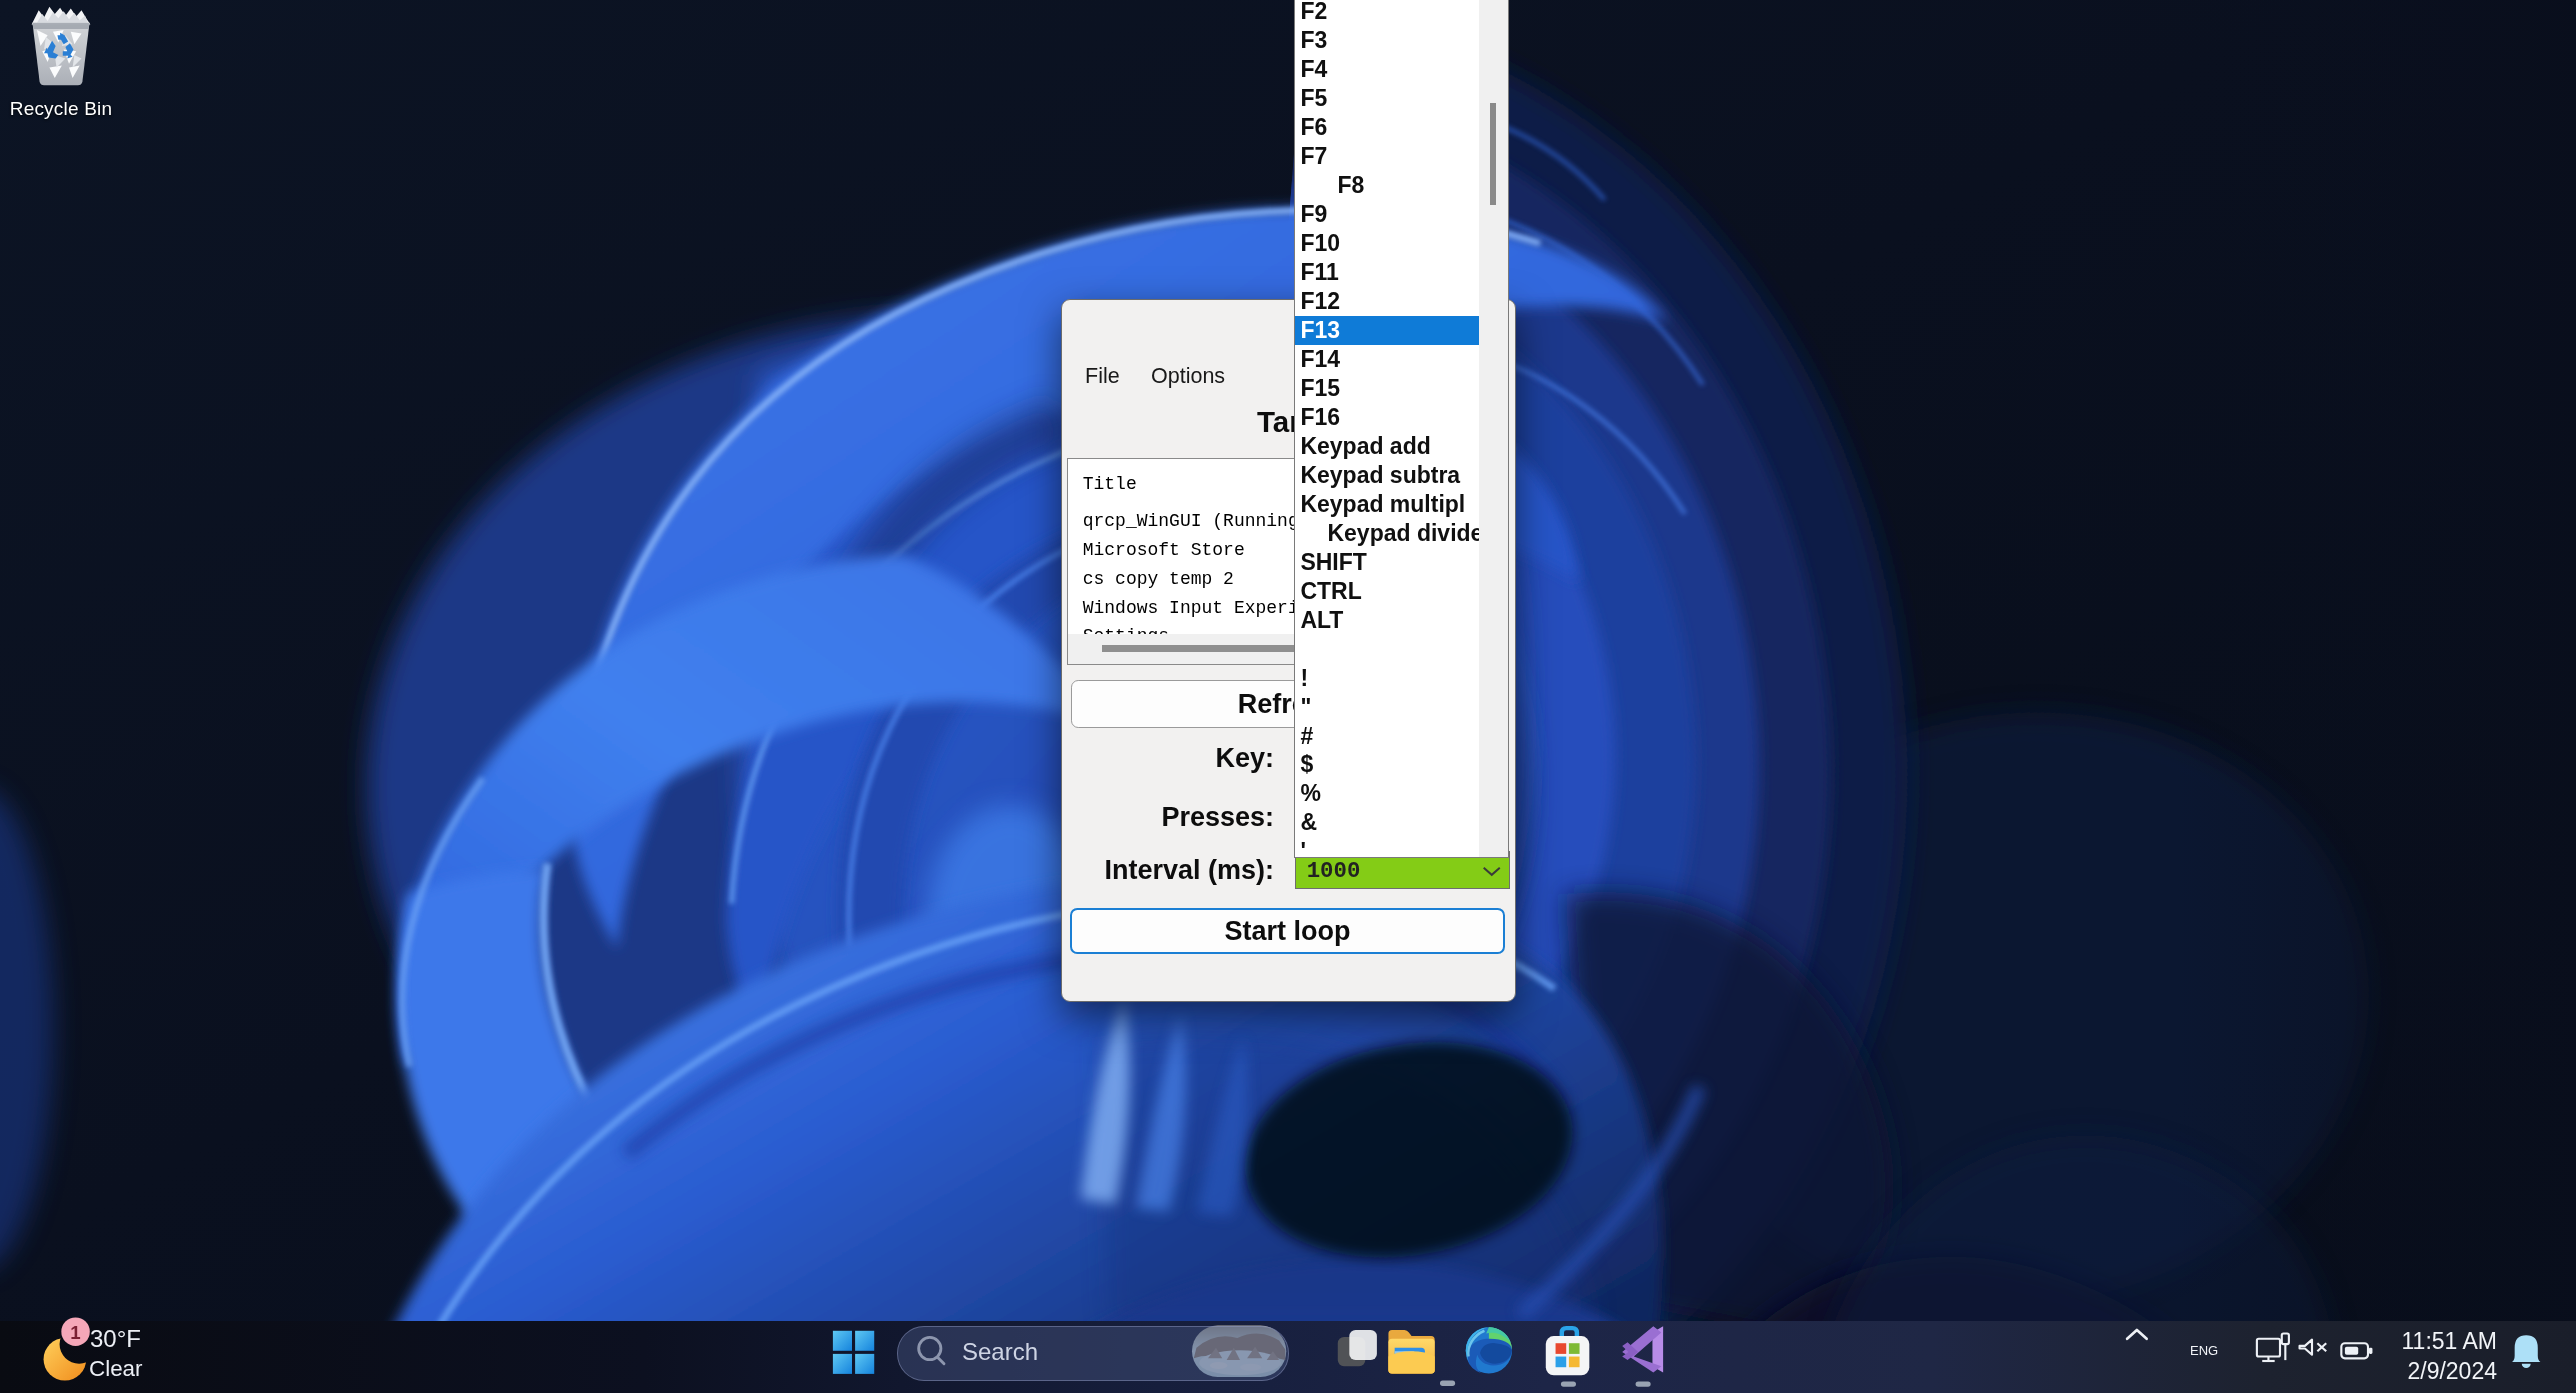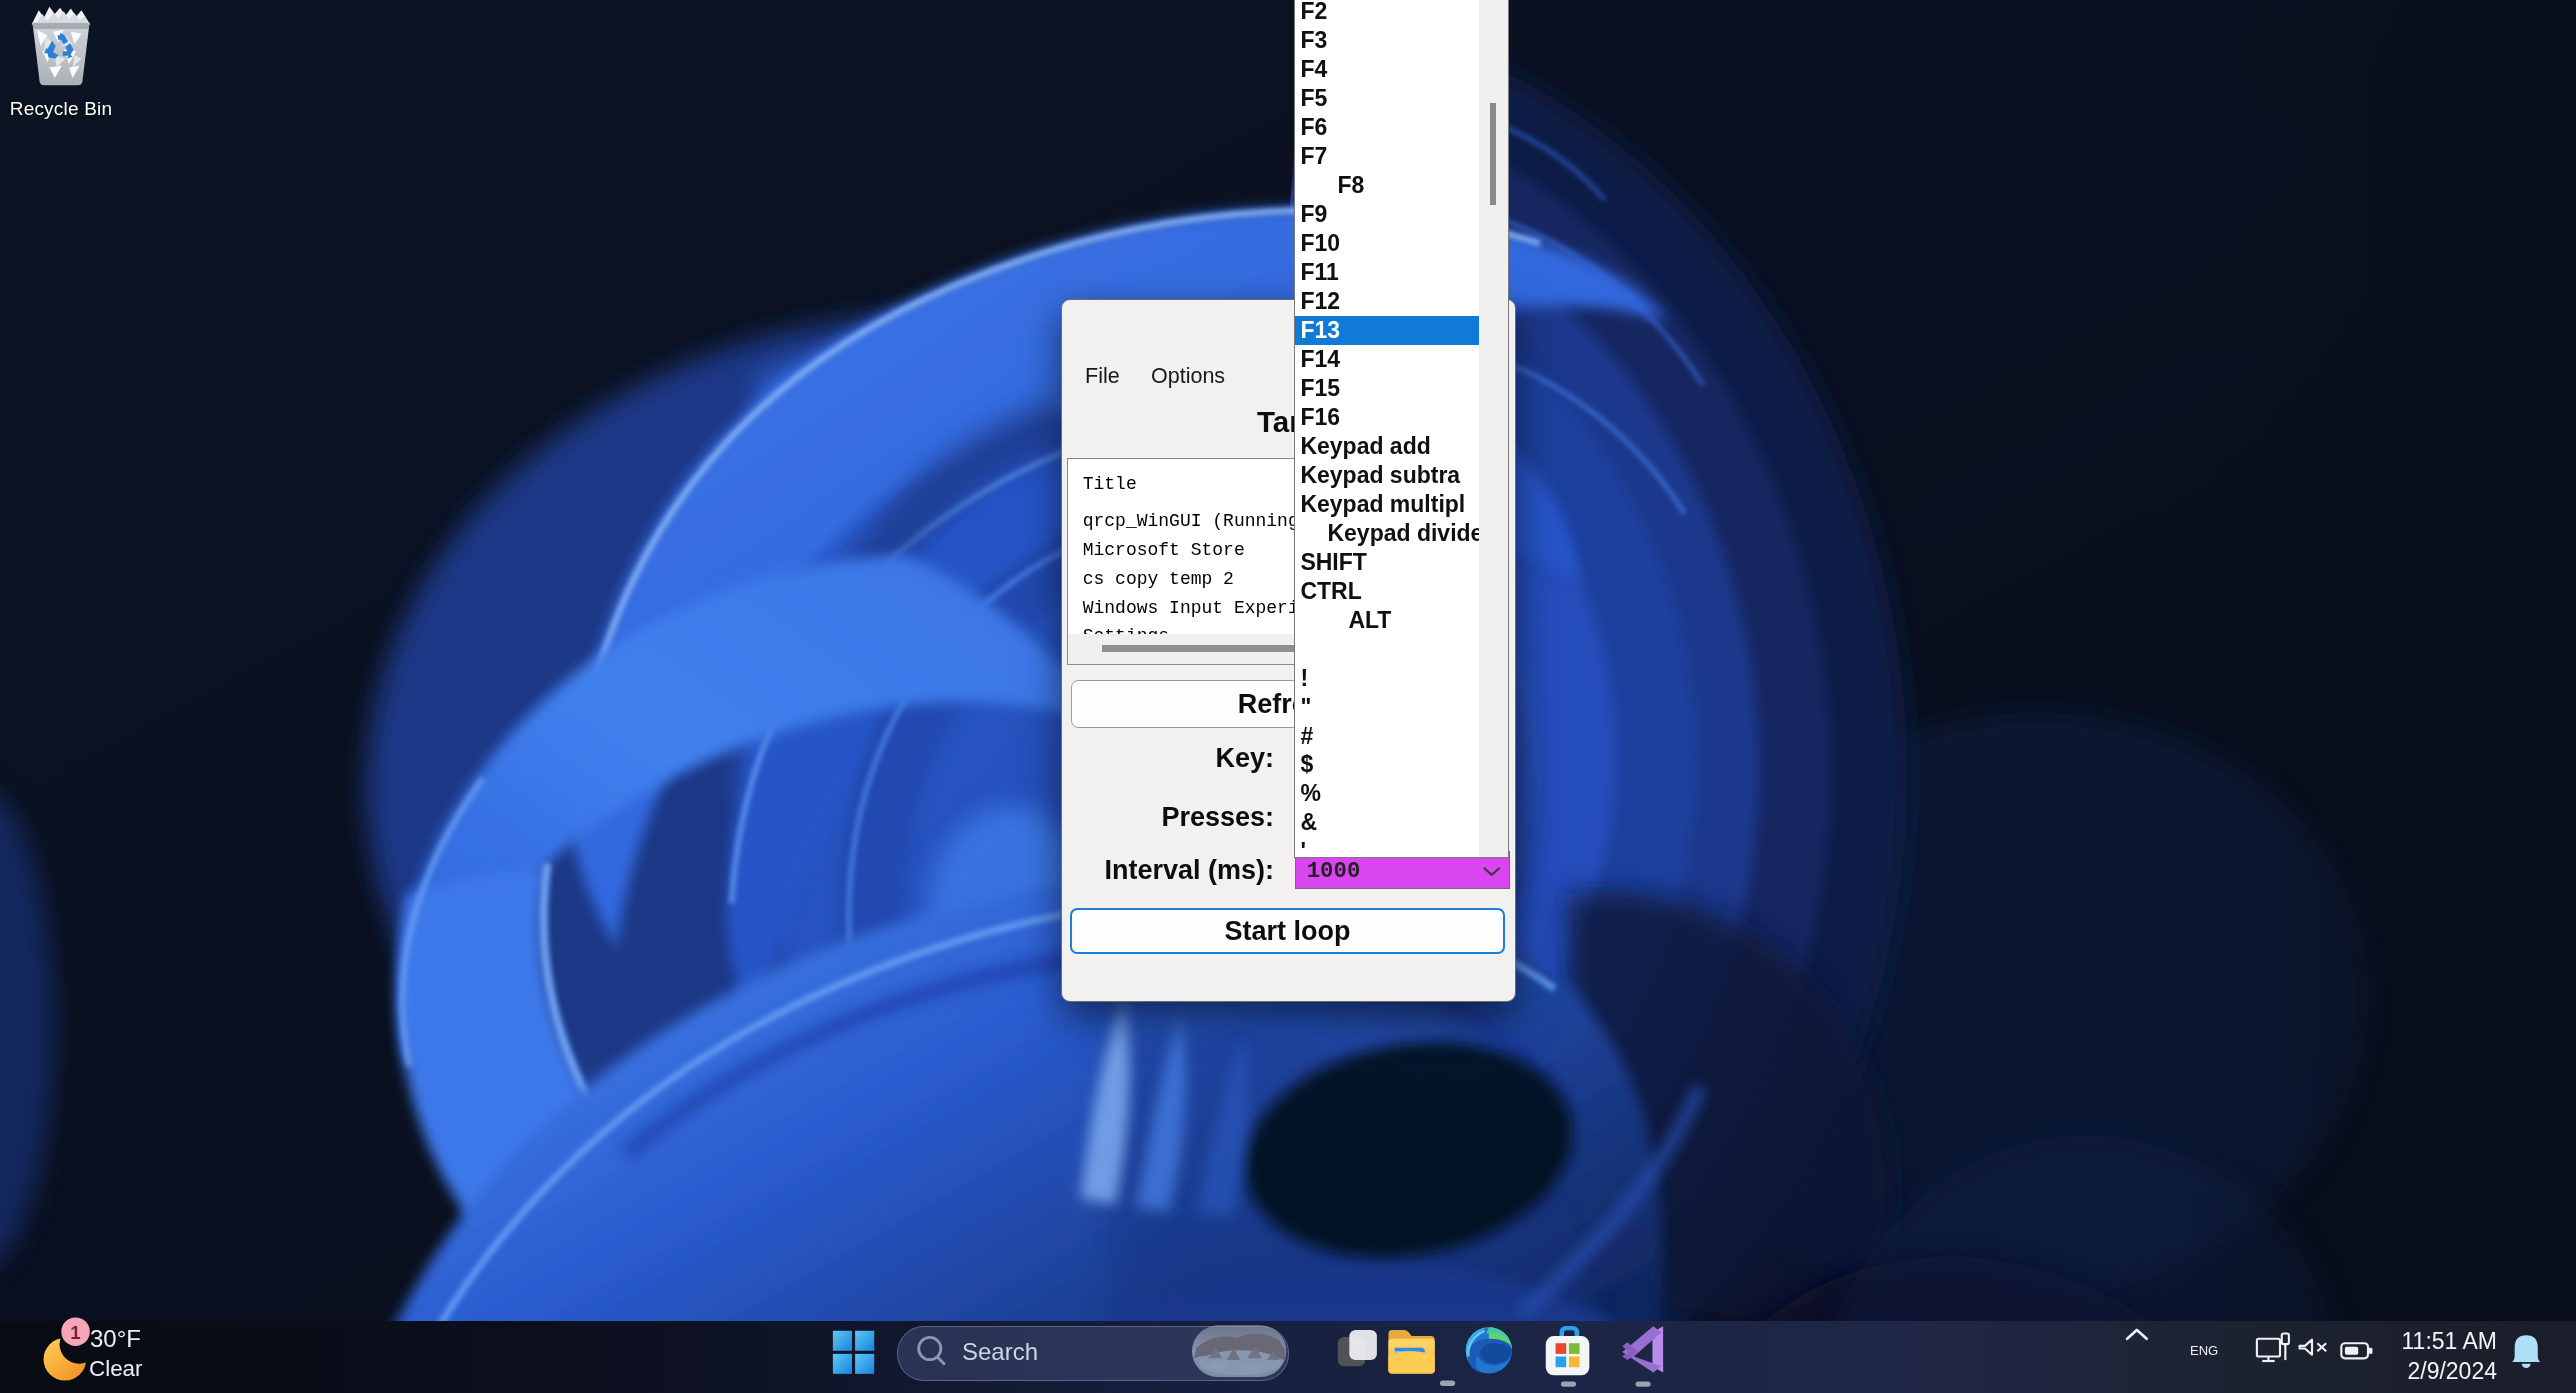--- a/index.html
+++ b/index.html
@@ -22,21 +22,21 @@
       border:0.9px solid #8a8a8a;overflow:hidden;font-family:"Liberation Mono",monospace;font-size:18px;color:#000;}
   #lbox .r{position:absolute;left:14.3px;white-space:pre;}
   #lbox .hsb{position:absolute;left:0;bottom:0;width:100%;height:30px;background:#f0f0f0;}
   #lbox .hth{position:absolute;left:34px;bottom:11.6px;width:390px;height:7.2px;background:#8f8f8f;}
   #btnRefresh{position:absolute;left:9px;top:380px;width:432px;height:46px;background:#fdfdfd;
       border:1.3px solid #9a9a9a;border-radius:7.2px;text-align:center;font-size:27px;font-weight:bold;line-height:46px;color:#0d0d0d;}
   .flbl{position:absolute;font-weight:bold;font-size:27px;line-height:27px;right:241px;color:#0d0d0d;}
   #lKey{top:445px;}
   #lPresses{top:504px;}
   #lInterval{top:557px;}
-  #combo{position:absolute;left:233px;top:551px;width:215px;height:38px;background:#d946ef;border:0.9px solid #6e6e6e;box-sizing:border-box;}
+  #combo{position:absolute;left:233px;top:551px;width:215px;height:38px;background:#84cc16;border:0.9px solid #6e6e6e;box-sizing:border-box;}
   #combo .val{position:absolute;left:10.7px;top:6.3px;font-family:"Liberation Mono",monospace;font-size:22.4px;font-weight:bold;color:#222;}
   #btnStart{position:absolute;left:8px;top:608px;width:431px;height:42px;background:#fdfdfd;
       border:2.2px solid #1b7fd4;border-radius:7.2px;text-align:center;font-size:27px;font-weight:bold;line-height:42px;color:#0d0d0d;}
   #status{position:absolute;left:0;top:664px;width:100%;height:38px;border-top:0.9px solid #d9d9d9;font-size:21.5px;color:#0d0d0d;}
   #status .in{position:absolute;left:9.8px;top:9.8px;line-height:22.4px;}
   
   #drop{position:absolute;left:1294px;top:-3.6px;width:215px;height:862px;background:#fff;
       border:0.9px solid #7a7a7a;z-index:20;box-sizing:border-box;overflow:hidden;}
   #drop .items{position:absolute;left:0;top:0;width:184px;}
   #drop .it{position:absolute;left:0;width:183px;height:29px;font-size:23px;font-weight:bold;color:#101010;
@@ -235,21 +235,21 @@
 <div class="it sel" style="top:319px;line-height:29px;">F13</div>
 <div class="it" style="top:348px;line-height:29px;">F14</div>
 <div class="it" style="top:377px;line-height:29px;">F15</div>
 <div class="it" style="top:406px;line-height:29px;">F16</div>
 <div class="it" style="top:435px;line-height:29px;">Keypad add</div>
 <div class="it" style="top:464px;line-height:29px;">Keypad subtra</div>
 <div class="it" style="top:493px;line-height:29px;">Keypad multipl</div>
 <div class="it" style="top:522px;line-height:29px;text-align:right;">Keypad divide</div>
 <div class="it" style="top:551px;line-height:29px;">SHIFT</div>
 <div class="it" style="top:580px;line-height:29px;">CTRL</div>
-<div class="it" style="top:609px;line-height:29px;margin-left:48px;">ALT</div>
+<div class="it" style="top:609px;line-height:29px;">ALT</div>
 <div class="it" style="top:638px;line-height:29px;"></div>
 <div class="it" style="top:667px;line-height:29px;">!</div>
 <div class="it" style="top:696px;line-height:29px;">"</div>
 <div class="it" style="top:725px;line-height:29px;">#</div>
 <div class="it" style="top:753px;line-height:29px;">$</div>
 <div class="it" style="top:782px;line-height:29px;">%</div>
 <div class="it" style="top:811px;line-height:29px;">&amp;</div>
 <div class="it" style="top:840px;line-height:29px;">'</div>
 </div>
   <div class="track"></div>

